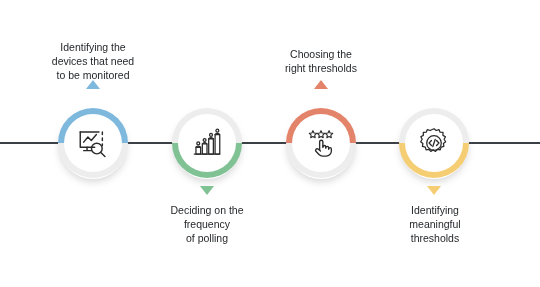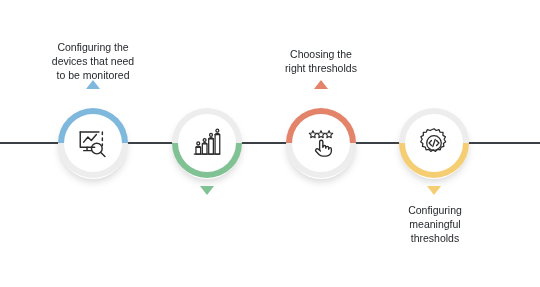--- a/index.html
+++ b/index.html
@@ -117,21 +117,21 @@
   .caption.above { }
   .caption.below { }
 </style>
 </head>
 <body>
 
 <div id="canvas">
 
   <div class="timeline-line"></div>
 
-  <div class="caption above" style="left:18px; top:40px;">Configuring the
+  <div class="caption above" style="left:18px; top:40px;">Identifying the
 devices that need
 to be monitored</div>
   <div class="marker up" style="left:86px; top:80px; --c:#7eb8dd;"></div>
 
   <div class="step" style="left:58px;">
     <div class="node-shadow"></div>
     <div class="ring top" style="--c:#7eb8dd;">
       <div class="ring-inner">
         <span class="icon-wrap">
           <svg viewBox="0 0 40 40" fill="none" stroke="#2b2b2b" stroke-width="1.7" stroke-linecap="round" stroke-linejoin="round">
@@ -166,20 +166,23 @@
             <circle cx="24.7" cy="10.5" r="1.7"></circle>
             <path d="M22.2 15 q2.5 -2.6 5 0"></path>
             <circle cx="32.2" cy="5.5" r="1.7"></circle>
             <path d="M29.7 10 q2.5 -2.6 5 0"></path>
           </svg>
         </span>
       </div>
     </div>
   </div>
   <div class="marker down" style="left:200px; top:186px; --c:#81c295;"></div>
+  <div class="caption below" style="left:132px; top:203px;">Deciding on the
+frequency
+of polling</div>
 
   <div class="caption above" style="left:246px; top:47px;">Choosing the
 right thresholds</div>
   <div class="marker up" style="left:314px; top:80px; --c:#e3836a;"></div>
 
   <div class="step" style="left:286px;">
     <div class="node-shadow"></div>
     <div class="ring top" style="--c:#e3836a;">
       <div class="ring-inner">
         <span class="icon-wrap">
@@ -207,17 +210,17 @@
             <circle cx="20" cy="20" r="8.6"></circle>
             <polyline points="17,17 14.2,20 17,23"></polyline>
             <polyline points="23,17 25.8,20 23,23"></polyline>
             <path d="M21.4 15.8 L18.6 24.2"></path>
           </svg>
         </span>
       </div>
     </div>
   </div>
   <div class="marker down" style="left:427px; top:186px; --c:#f5cd72;"></div>
-  <div class="caption below" style="left:360px; top:203px;">Configuring
+  <div class="caption below" style="left:360px; top:203px;">Identifying
 meaningful
 thresholds</div>
 
 </div>
 
 </body></html>

